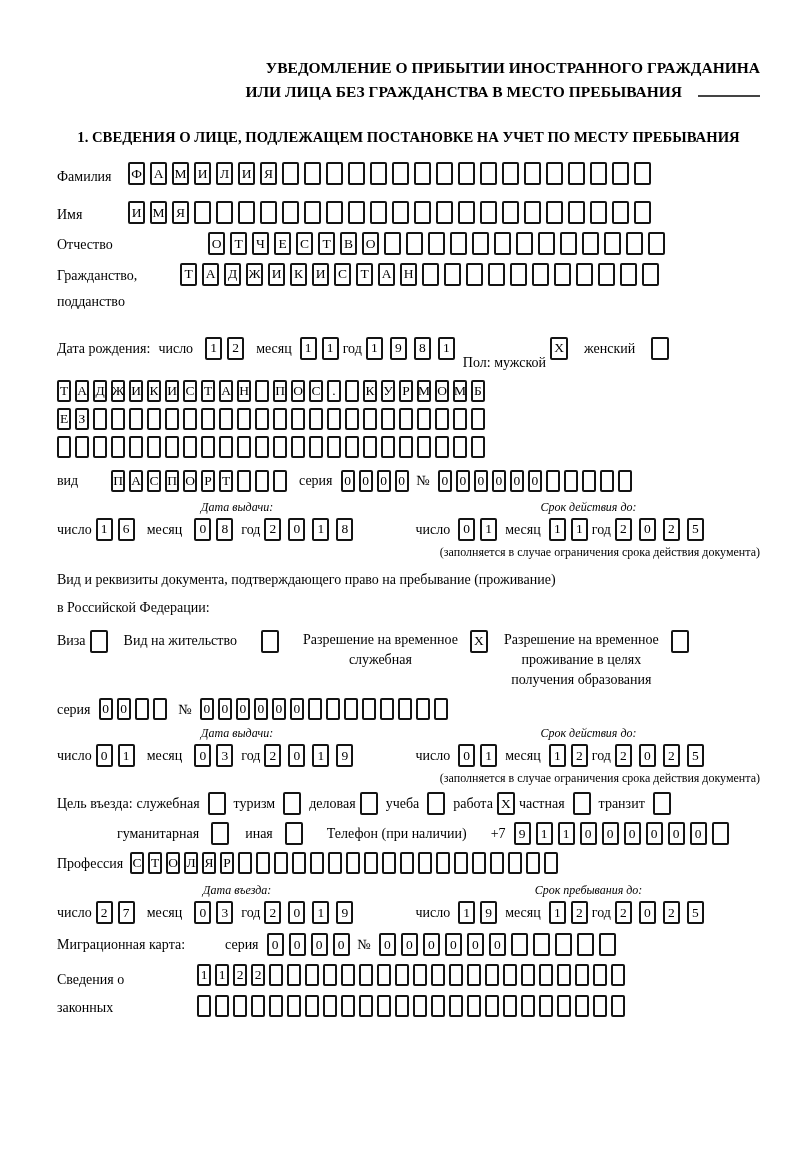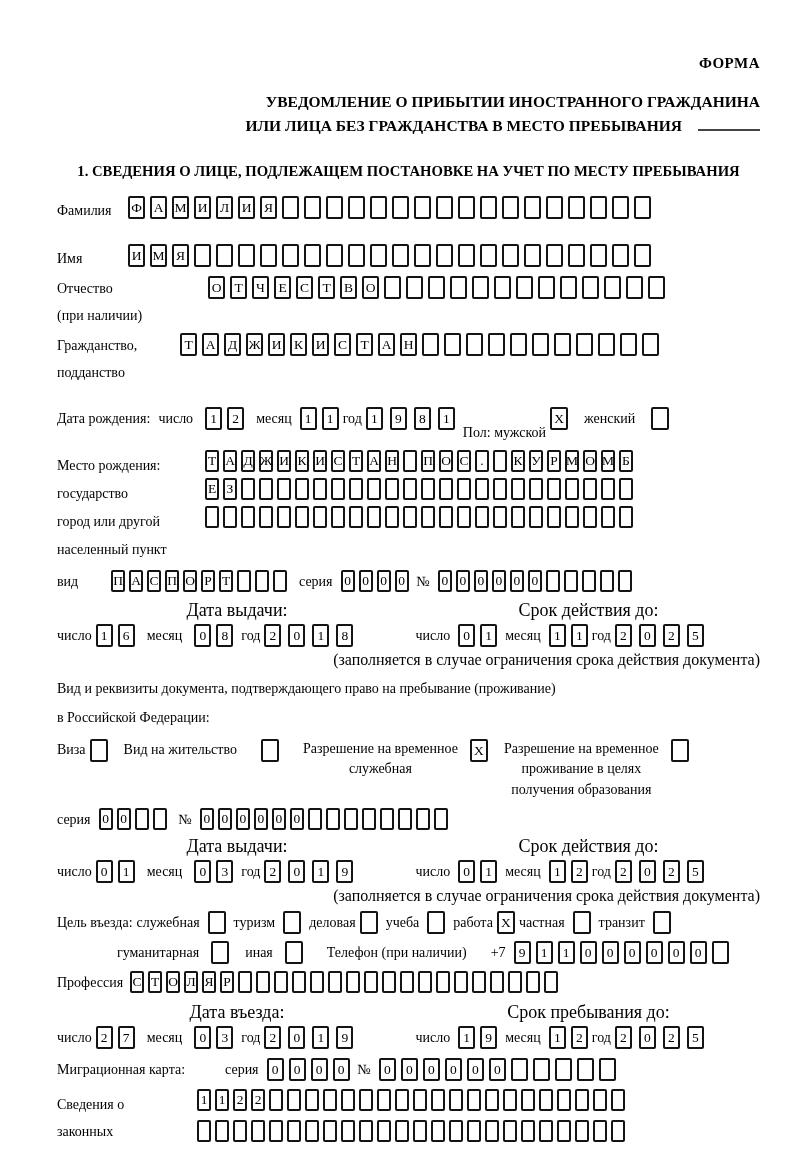--- a/index.html
+++ b/index.html
@@ -30,33 +30,32 @@
   .stack > .boxes { margin-bottom:6px; }
 
   .cb {
     display:inline-flex; align-items:center; justify-content:center;
     width:18px; height:23px; border:2px solid #141414; border-radius:2px;
     font-size:13.5px; flex:none; margin-top:2px; background:#fff;
   }
   .gap4 { margin-left:4px; } .gap8 { margin-left:8px; } .gap12 { margin-left:12px; }
   .gap16 { margin-left:16px; } .gap24 { margin-left:24px; }
 
-  .two-col { display:flex; font-size:18px; margin-top:8px; }
-  .note { font-size:16px; text-align:right; margin-top:4px; }
+  .two-col { display:flex; font-size:12px; margin-top:8px;font-style:italic; }
+  .note { font-size:12px; text-align:right; margin-top:4px; }
   .para { font-size:14px; margin-top:9px; line-height:1.6; }
   .center-lbl { text-align:center; font-size:14px; line-height:1.45; padding-top:4px; }
   .bold-center { text-align:center; font-weight:bold; font-size:14px; margin-top:10px; }
 </style>
 </head>
 <body>
 
 <div class="page">
 
 
-  <div class="form-label">ФОРМА</div>
 
   <div class="title">
     <div>УВЕДОМЛЕНИЕ О ПРИБЫТИИ ИНОСТРАННОГО ГРАЖДАНИНА</div>
     <div><span>ИЛИ ЛИЦА БЕЗ ГРАЖДАНСТВА В МЕСТО ПРЕБЫВАНИЯ</span><span class="blank-line"></span></div>
   </div>
 
   <div class="section-heading">1. СВЕДЕНИЯ О ЛИЦЕ, ПОДЛЕЖАЩЕМ ПОСТАНОВКЕ НА УЧЕТ ПО МЕСТУ ПРЕБЫВАНИЯ</div>
 
   <div class="row" style="margin-top:16px;">
     <span class="lbl" style="width:71px;">Фамилия</span>
@@ -81,21 +80,21 @@
         <span class="cell"></span>
         <span class="cell"></span>
         <span class="cell"></span>
         <span class="cell"></span>
         <span class="cell"></span>
         <span class="cell"></span>
         <span class="cell"></span>
       </div>
   </div>
 
-  <div class="row" style="margin-top:23px;">
+  <div class="row" style="margin-top:13px;align-items:center;">
     <span class="lbl" style="width:71px;">Имя</span>
     <div class="boxes">
         <span class="cell">И</span>
         <span class="cell">М</span>
         <span class="cell">Я</span>
         <span class="cell"></span>
         <span class="cell"></span>
         <span class="cell"></span>
         <span class="cell"></span>
         <span class="cell"></span>
@@ -114,21 +113,20 @@
         <span class="cell"></span>
         <span class="cell"></span>
         <span class="cell"></span>
         <span class="cell"></span>
       </div>
   </div>
 
   <div class="row" style="margin-top:5px;">
     <div class="lbl-col" style="width:151px;">
       <div>Отчество</div>
-      <div>(при наличии)</div>
     </div>
     <div class="boxes" style="margin-top:2px;">
         <span class="cell">О</span>
         <span class="cell">Т</span>
         <span class="cell">Ч</span>
         <span class="cell">Е</span>
         <span class="cell">С</span>
         <span class="cell">Т</span>
         <span class="cell">В</span>
         <span class="cell">О</span>
@@ -198,26 +196,20 @@
         <span class="cell">8</span>
         <span class="cell">1</span>
       </div>
     <span class="lbl gap8" style="padding-top:0;margin-top:28px;">Пол: мужской</span>
     <span class="cb gap4" style="margin-top:0;">X</span>
     <span class="lbl gap16" style="padding-top:0;">женский</span>
     <span class="cb gap16" style="margin-top:0;"></span>
   </div>
 
   <div class="row" style="margin-top:7px;">
-    <div class="lbl-col" style="width:148px; line-height:2.0;">
-      <div>Место рождения:</div>
-      <div>государство</div>
-      <div>город или другой</div>
-      <div>населенный пункт</div>
-    </div>
     <div class="stack">
       <div class="boxes sm">
           <span class="cell">Т</span>
           <span class="cell">А</span>
           <span class="cell">Д</span>
           <span class="cell">Ж</span>
           <span class="cell">И</span>
           <span class="cell">К</span>
           <span class="cell">И</span>
           <span class="cell">С</span>

